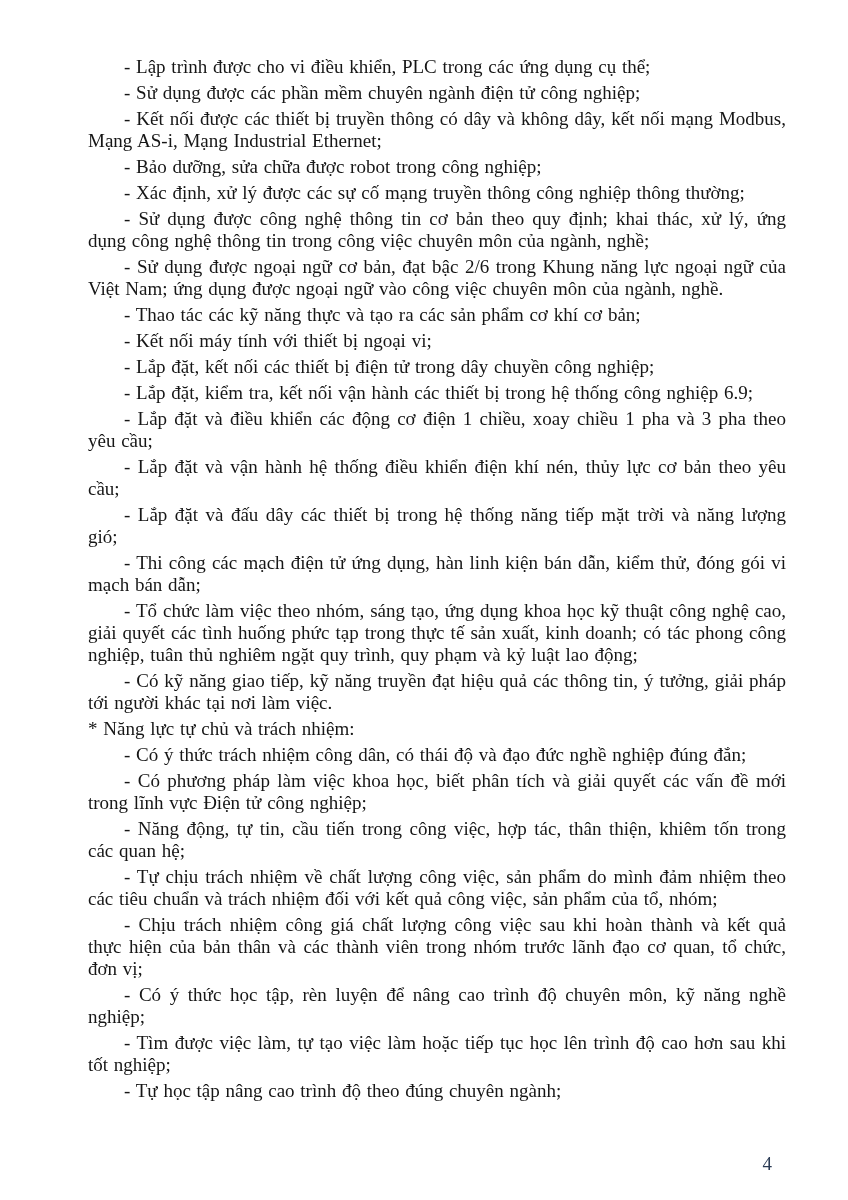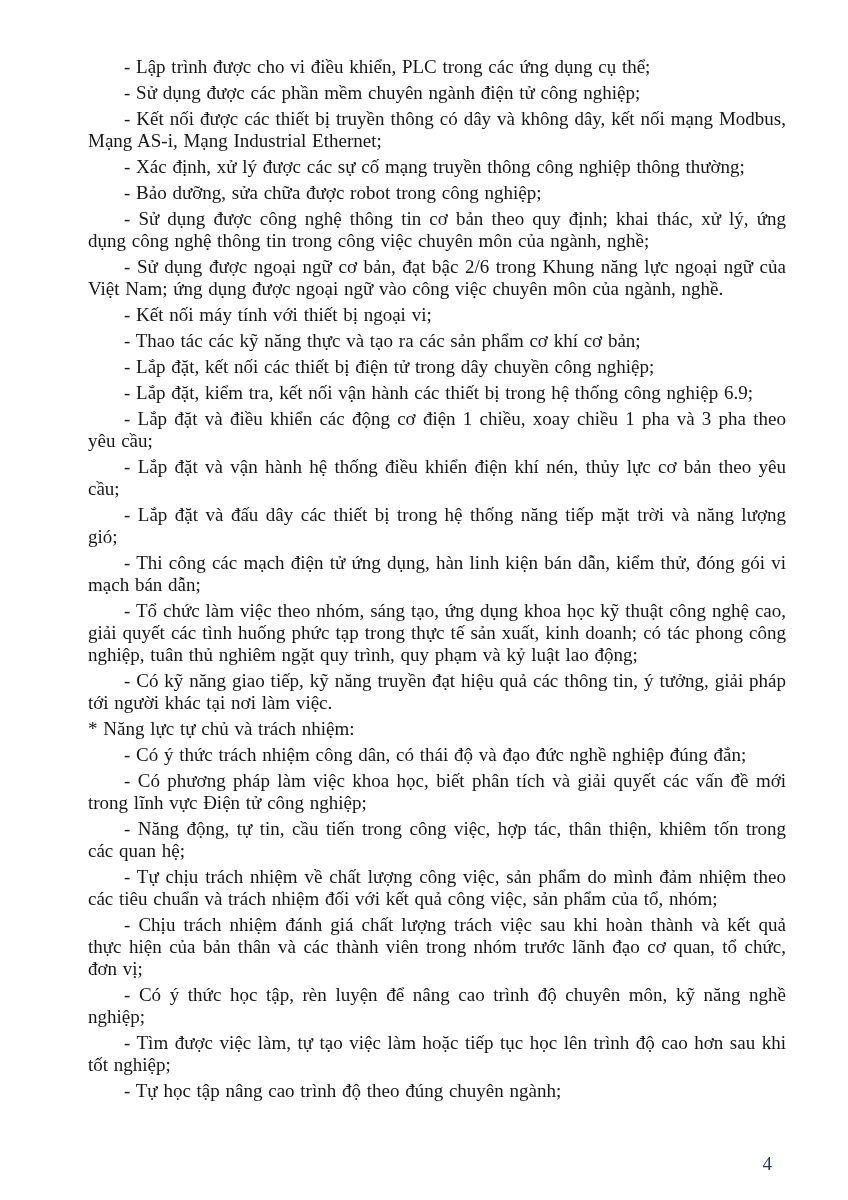--- a/index.html
+++ b/index.html
@@ -42,38 +42,38 @@
   }
 </style>
 </head>
 <body>
 
 <div class="page">
   <main>
       <p class="para">- Lập trình được cho vi điều khiển, PLC trong các ứng dụng cụ thể;</p>
       <p class="para">- Sử dụng được các phần mềm chuyên ngành điện tử công nghiệp;</p>
       <p class="para">- Kết nối được các thiết bị truyền thông có dây và không dây, kết nối mạng Modbus, Mạng AS-i, Mạng Industrial Ethernet;</p>
+      <p class="para">- Bảo dưỡng, sửa chữa được robot trong công nghiệp;</p>
       <p class="para">- Xác định, xử lý được các sự cố mạng truyền thông công nghiệp thông thường;</p>
-      <p class="para">- Bảo dưỡng, sửa chữa được robot trong công nghiệp;</p>
       <p class="para">- Sử dụng được công nghệ thông tin cơ bản theo quy định; khai thác, xử lý, ứng dụng công nghệ thông tin trong công việc chuyên môn của ngành, nghề;</p>
       <p class="para">- Sử dụng được ngoại ngữ cơ bản, đạt bậc 2/6 trong Khung năng lực ngoại ngữ của Việt Nam; ứng dụng được ngoại ngữ vào công việc chuyên môn của ngành, nghề.</p>
+      <p class="para">- Thao tác các kỹ năng thực và tạo ra các sản phẩm cơ khí cơ bản;</p>
       <p class="para">- Kết nối máy tính với thiết bị ngoại vi;</p>
-      <p class="para">- Thao tác các kỹ năng thực và tạo ra các sản phẩm cơ khí cơ bản;</p>
       <p class="para">- Lắp đặt, kết nối các thiết bị điện tử trong dây chuyền công nghiệp;</p>
       <p class="para">- Lắp đặt, kiểm tra, kết nối vận hành các thiết bị trong hệ thống công nghiệp 6.9;</p>
       <p class="para">- Lắp đặt và điều khiển các động cơ điện 1 chiều, xoay chiều 1 pha và 3 pha theo yêu cầu;</p>
       <p class="para">- Lắp đặt và vận hành hệ thống điều khiển điện khí nén, thủy lực cơ bản theo yêu cầu;</p>
       <p class="para">- Lắp đặt và đấu dây các thiết bị trong hệ thống năng tiếp mặt trời và năng lượng gió;</p>
       <p class="para">- Thi công các mạch điện tử ứng dụng, hàn linh kiện bán dẫn, kiểm thử, đóng gói vi mạch bán dẫn;</p>
       <p class="para">- Tổ chức làm việc theo nhóm, sáng tạo, ứng dụng khoa học kỹ thuật công nghệ cao, giải quyết các tình huống phức tạp trong thực tế sản xuất, kinh doanh; có tác phong công nghiệp, tuân thủ nghiêm ngặt quy trình, quy phạm và kỷ luật lao động;</p>
       <p class="para">- Có kỹ năng giao tiếp, kỹ năng truyền đạt hiệu quả các thông tin, ý tưởng, giải pháp tới người khác tại nơi làm việc.</p>
       <p class="para header-italic">* Năng lực tự chủ và trách nhiệm:</p>
       <p class="para">- Có ý thức trách nhiệm công dân, có thái độ và đạo đức nghề nghiệp đúng đắn;</p>
       <p class="para">- Có phương pháp làm việc khoa học, biết phân tích và giải quyết các vấn đề mới trong lĩnh vực Điện tử công nghiệp;</p>
       <p class="para">- Năng động, tự tin, cầu tiến trong công việc, hợp tác, thân thiện, khiêm tốn trong các quan hệ;</p>
       <p class="para">- Tự chịu trách nhiệm về chất lượng công việc, sản phẩm do mình đảm nhiệm theo các tiêu chuẩn và trách nhiệm đối với kết quả công việc, sản phẩm của tổ, nhóm;</p>
-      <p class="para">- Chịu trách nhiệm đánh giá chất lượng trách việc sau khi hoàn thành và kết quả thực hiện của bản thân và các thành viên trong nhóm trước lãnh đạo cơ quan, tổ chức, đơn vị;</p>
+      <p class="para">- Chịu trách nhiệm công giá chất lượng công việc sau khi hoàn thành và kết quả thực hiện của bản thân và các thành viên trong nhóm trước lãnh đạo cơ quan, tổ chức, đơn vị;</p>
       <p class="para">- Có ý thức học tập, rèn luyện để nâng cao trình độ chuyên môn, kỹ năng nghề nghiệp;</p>
       <p class="para">- Tìm được việc làm, tự tạo việc làm hoặc tiếp tục học lên trình độ cao hơn sau khi tốt nghiệp;</p>
       <p class="para">- Tự học tập nâng cao trình độ theo đúng chuyên ngành;</p>
     </main>
   <div class="page-number" style="color: rgb(43, 59, 85);">4</div>
 </div>
 
 </body></html>

